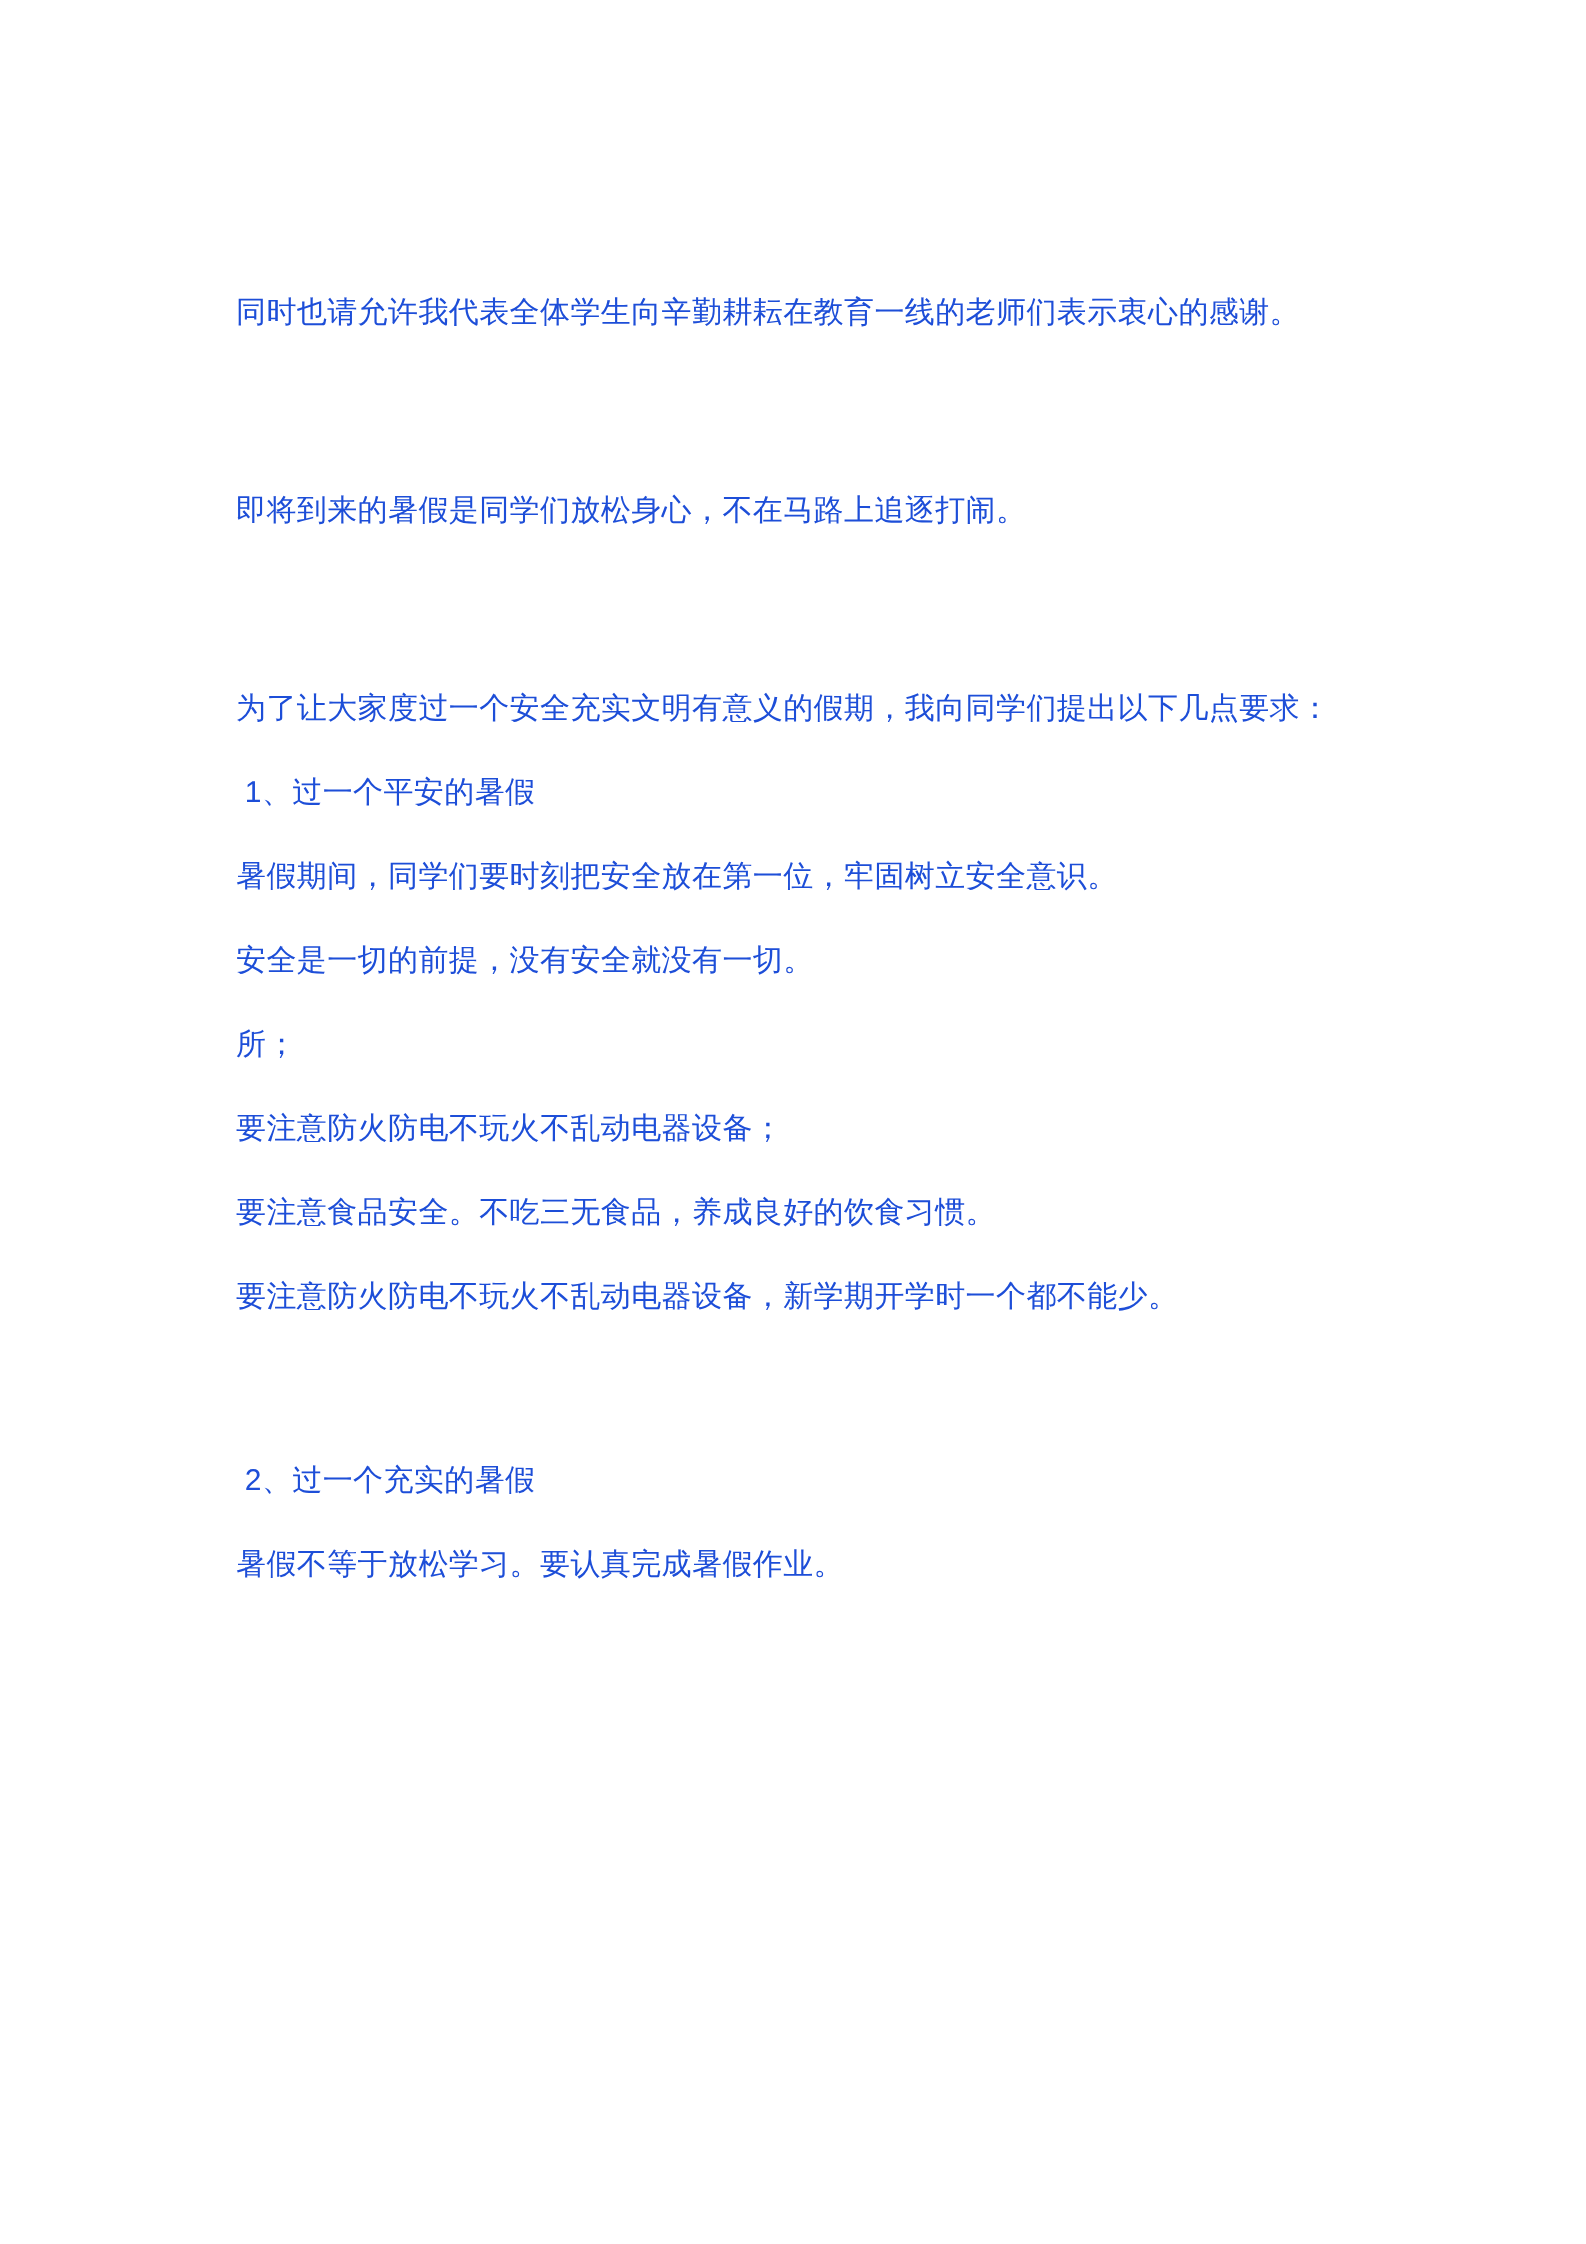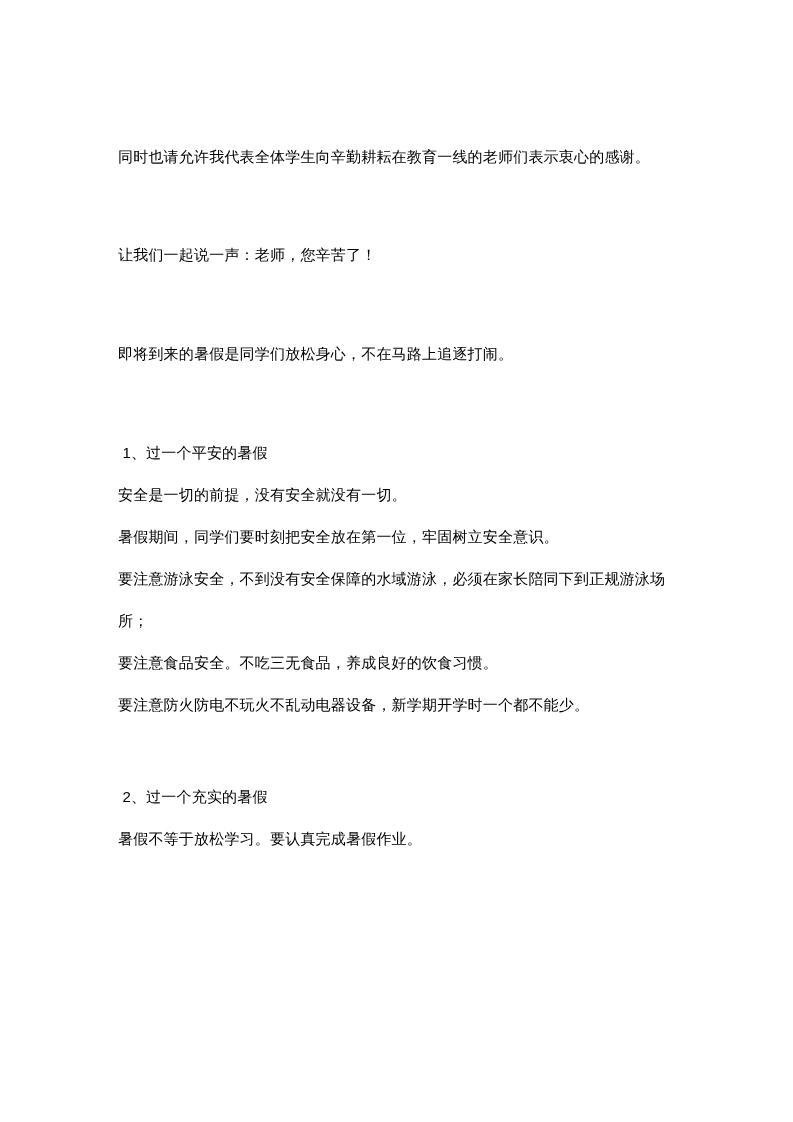--- a/index.html
+++ b/index.html
@@ -14,21 +14,21 @@
     margin: 0 auto;
     background: #ffffff;
     overflow: hidden;
     font-family: "Liberation Sans", "DejaVu Sans", sans-serif;
   }
   .doc {
     box-sizing: border-box;
     width: 100%;
     height: 100%;
     padding: 136px 113px 94px 118px;
-    color: #000000;
+    color: #1d4ed8;
   }
   .block {
     margin: 0;
     padding: 0;
   }
   .block.gap-a { margin-top: 56px; }
   .block.gap-b { margin-top: 57px; }
   .block.gap-c { margin-top: 50px; }
   .line {
     margin: 0;
@@ -43,34 +43,32 @@
 </head>
 <body>
 
 <div class="page">
   <div class="doc">
 
     <div class="block">
       <p class="line">同时也请允许我代表全体学生向辛勤耕耘在教育一线的老师们表示衷心的感谢。</p>
     </div>
 
-    <div class="block gap-a">
-      <p class="line">让我们一起说一声：老师，您辛苦了！</p>
-    </div>
 
     <div class="block gap-b">
       <p class="line">即将到来的暑假是同学们放松身心，不在马路上追逐打闹。</p>
     </div>
 
     <div class="block gap-b">
+      <p class="line">为了让大家度过一个安全充实文明有意义的假期，我向同学们提出以下几点要求：</p>
       <p class="line"> 1、过一个平安的暑假</p>
+      <p class="line">暑假期间，同学们要时刻把安全放在第一位，牢固树立安全意识。</p>
       <p class="line">安全是一切的前提，没有安全就没有一切。</p>
-      <p class="line">暑假期间，同学们要时刻把安全放在第一位，牢固树立安全意识。</p>
-      <p class="line">要注意游泳安全，不到没有安全保障的水域游泳，必须在家长陪同下到正规游泳场</p>
       <p class="line">所；</p>
+      <p class="line">要注意防火防电不玩火不乱动电器设备；</p>
       <p class="line">要注意食品安全。不吃三无食品，养成良好的饮食习惯。</p>
       <p class="line">要注意防火防电不玩火不乱动电器设备，新学期开学时一个都不能少。</p>
     </div>
 
     <div class="block gap-c">
       <p class="line"> 2、过一个充实的暑假</p>
       <p class="line">暑假不等于放松学习。要认真完成暑假作业。</p>
     </div>
 
   </div>

